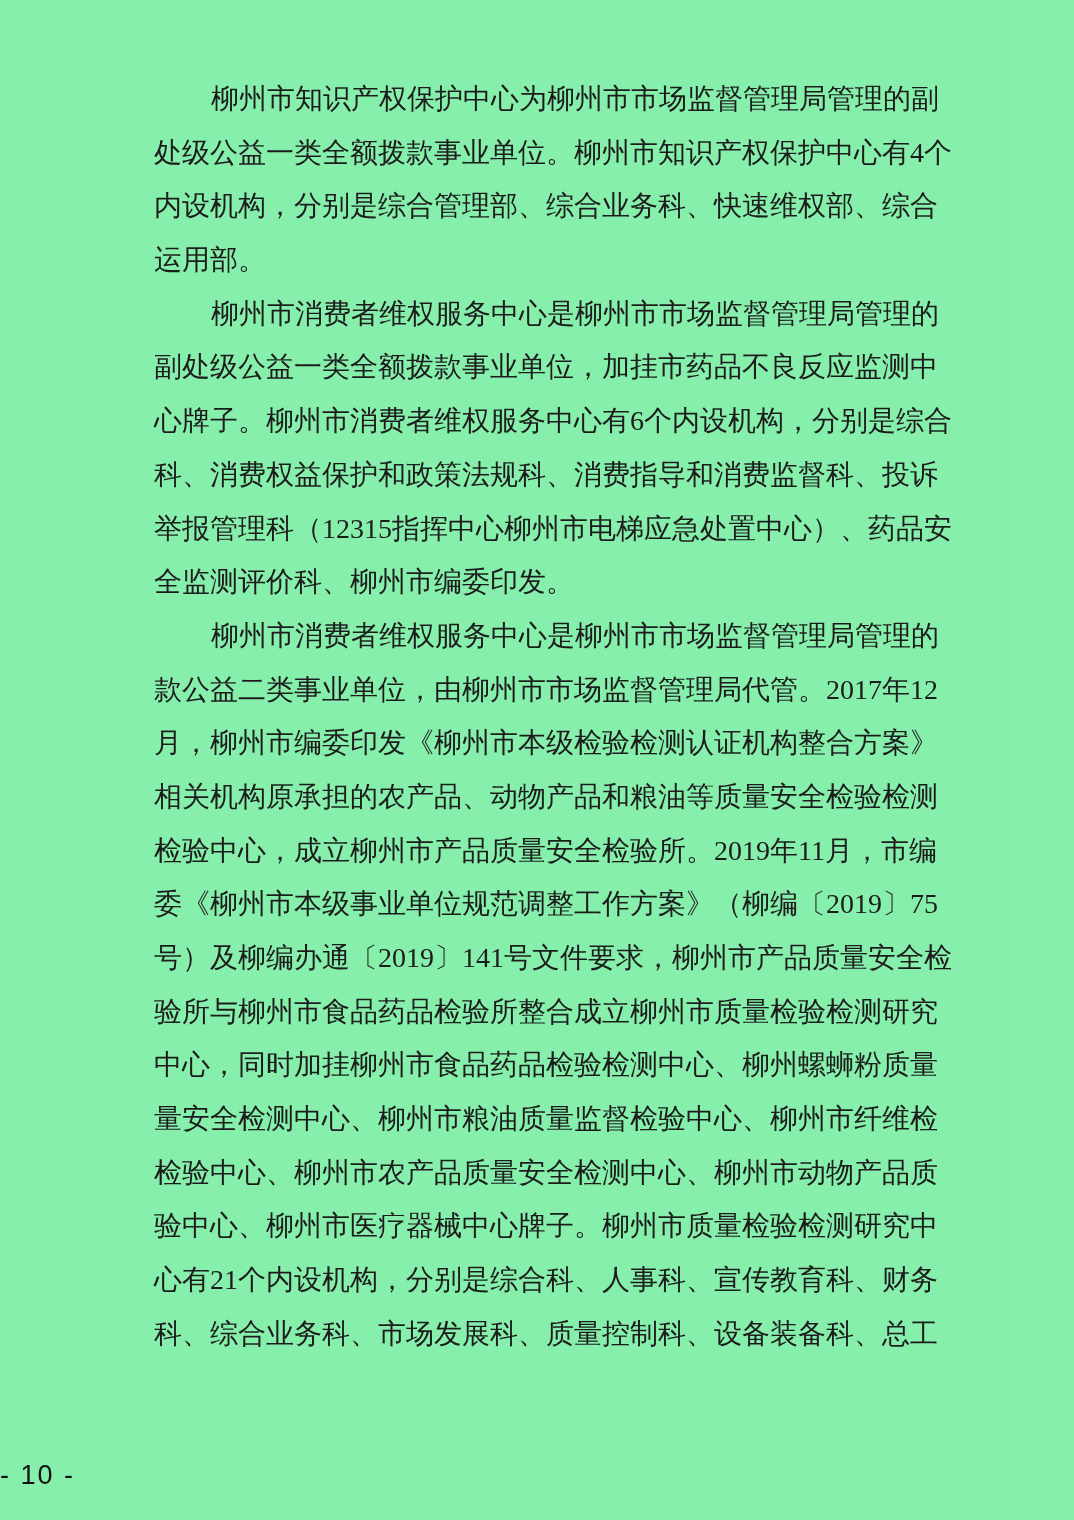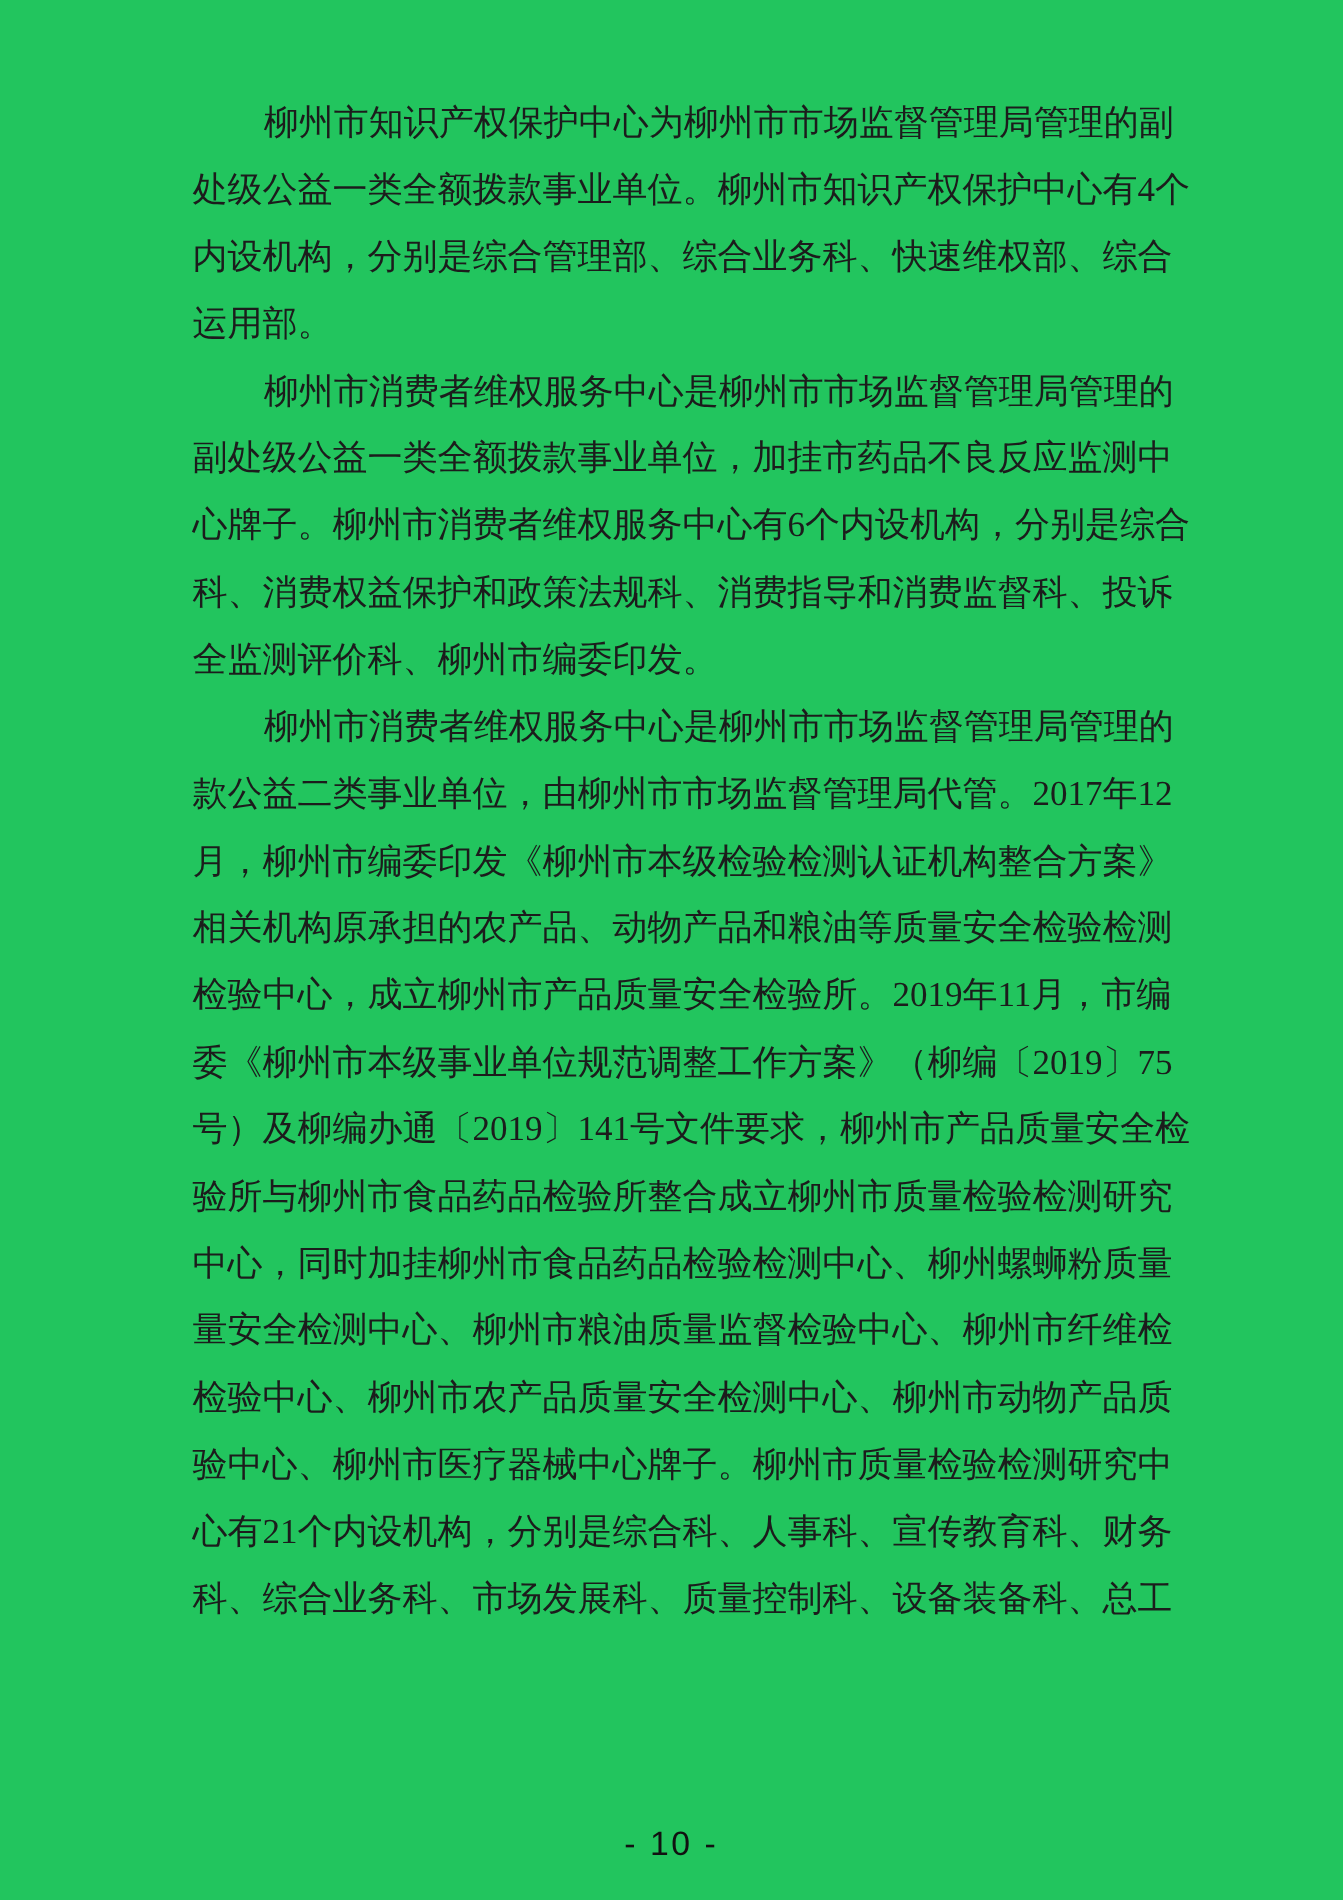--- a/index.html
+++ b/index.html
@@ -11,21 +11,21 @@
     height: 1520px;
     position: relative;
     background: #fefefe;
     font-family: "Liberation Serif", serif;
     color: #1c1c1c;
     overflow: hidden;
   }
   .page {
     position: absolute;
     inset: 0;
-    background: #22c55e;
+    background: #86efac;
   }
   .content {
     position: absolute;
     left: 154px;
     top: 72px;
     width: 772px;
   }
   .paragraph {
     margin: 0;
     padding: 0;
@@ -48,21 +48,21 @@
   }
   .footer {
     position: absolute;
     left: 0;
     right: 0;
     top: 1460px;
     height: 40px;
   }
   .page-number {
     width: 100%;
-    text-align: center;
+    text-align: left;
     font-family: "Liberation Sans", sans-serif;
     font-size: 27px;
     letter-spacing: 2px;
     color: #111111;
   }
 </style>
 </head>
 <body>
 
 <div class="page">
@@ -71,20 +71,21 @@
         <div class="line first">柳州市知识产权保护中心为柳州市市场监督管理局管理的副</div>
         <div class="line">处级公益一类全额拨款事业单位。柳州市知识产权保护中心有4个</div>
         <div class="line">内设机构，分别是综合管理部、综合业务科、快速维权部、综合</div>
         <div class="line end">运用部。</div>
       </div>
       <div class="paragraph">
         <div class="line first">柳州市消费者维权服务中心是柳州市市场监督管理局管理的</div>
         <div class="line">副处级公益一类全额拨款事业单位，加挂市药品不良反应监测中</div>
         <div class="line">心牌子。柳州市消费者维权服务中心有6个内设机构，分别是综合</div>
         <div class="line">科、消费权益保护和政策法规科、消费指导和消费监督科、投诉</div>
+        <div class="line">举报管理科（12315指挥中心柳州市电梯应急处置中心）、药品安</div>
         <div class="line end">全监测评价科、柳州市编委印发。</div>
       </div>
       <div class="paragraph">
         <div class="line first">柳州市消费者维权服务中心是柳州市市场监督管理局管理的</div>
         <div class="line">款公益二类事业单位，由柳州市市场监督管理局代管。2017年12</div>
         <div class="line">月，柳州市编委印发《柳州市本级检验检测认证机构整合方案》</div>
         <div class="line">相关机构原承担的农产品、动物产品和粮油等质量安全检验检测</div>
         <div class="line">检验中心，成立柳州市产品质量安全检验所。2019年11月，市编</div>
         <div class="line">委《柳州市本级事业单位规范调整工作方案》（柳编〔2019〕75</div>
         <div class="line">号）及柳编办通〔2019〕141号文件要求，柳州市产品质量安全检</div>

